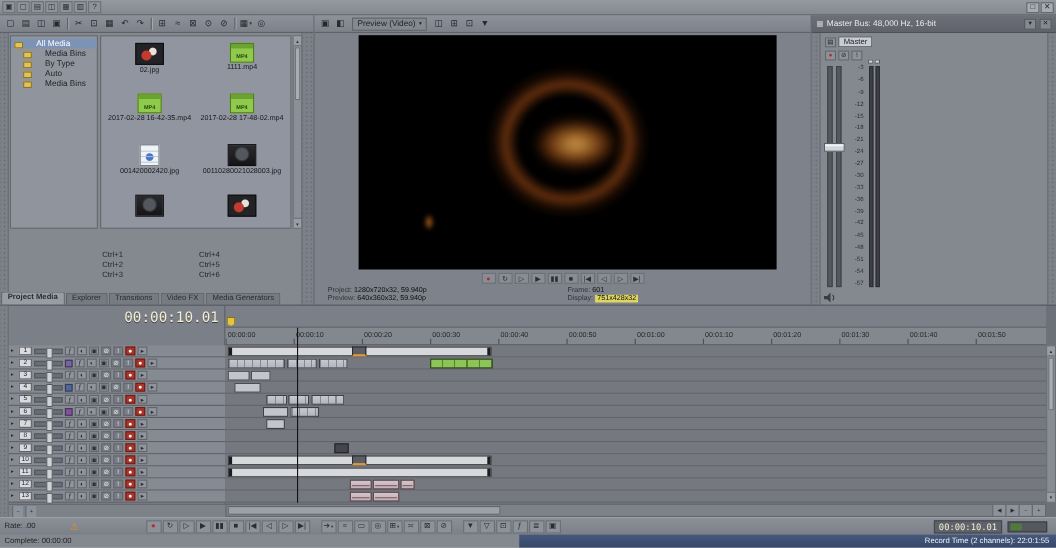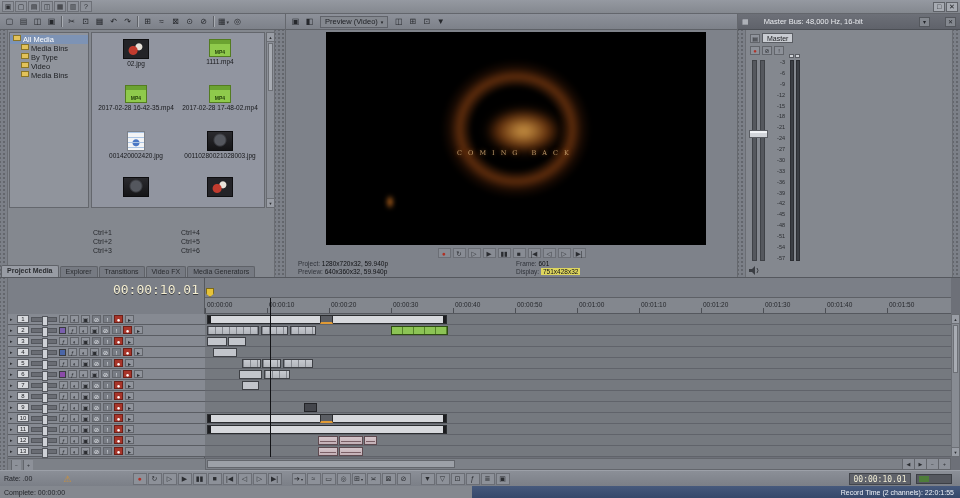--- a/index.html
+++ b/index.html
@@ -34,21 +34,21 @@
 
   
   .media-body{position:absolute;top:16px;left:0;right:0;bottom:0;background:#84888f}
   .edge-v{position:absolute;top:0;bottom:0;left:0;width:8px;background:#7c8088;
     border-right:1px solid #6a6d73;
     background-image:radial-gradient(#63666c 25%,transparent 30%);
     background-size:4px 4px;background-position:2px 2px}
   .edge-v.right{left:auto;right:0;border-right:none;border-left:1px solid #6a6d73}
   .tree{position:absolute;left:9px;top:2px;width:80px;height:176px;background:#90949c;
     border:1px solid #64676d;padding:2px 0;overflow:hidden}
-  .tree-item{display:flex;align-items:flex-start;gap:2px;height:9px;padding-left:3px;
+  .tree-item{display:flex;align-items:flex-end;gap:12px;height:9px;padding-left:3px;
     font-size:7.5px;color:#1e2023}
   .tree-item.child{padding-left:11px}
   .tree-item.sel{background:#7d93b5;color:#fff}
   .folder-ico{width:8px;height:6px;background:#e2c25a;border:1px solid #8a7526;flex:none}
   .thumbs{position:absolute;left:91px;top:2px;width:174px;height:176px;background:#9195a0;
     border:1px solid #64676d;display:flex;flex-wrap:wrap;align-content:flex-start;
     padding:4px 2px 0 2px;overflow:hidden}
   .thumb{width:84px;height:46px;display:flex;flex-direction:column;align-items:center}
   .t-ico{margin-top:2px;flex:none}
   .t-photo-red{width:26px;height:20px;border:1px solid #0e0e10;
@@ -115,21 +115,21 @@
   .pv-info{position:absolute;left:12px;right:6px;top:246px;display:flex;
     font-size:6.5px;line-height:7.5px;color:#1f2124}
   .info-l{width:218px}
   .il{color:#30333a}
   .iv{color:#101114}
   .iv.hl{background:#ded65e;padding:0 2px}
 
   
   .ms-header{position:absolute;top:0;left:0;right:0;height:16px;
     background:linear-gradient(#6d7078,#5f626a);color:#e8eaee;font-size:7.5px;
-    display:flex;align-items:center;padding:0 4px;gap:15px;border-bottom:1px solid #4c4f55}
+    display:flex;align-items:center;padding:0 4px;gap:3px;border-bottom:1px solid #4c4f55}
   .ms-hico{font-size:7px;color:#c9ccd2}
   .ms-btn{width:11px;height:10px;background:#84888f;border:1px solid #54575d;color:#23252a;
     font-size:6px;line-height:9px;text-align:center}
   .ms-body{position:absolute;top:16px;bottom:0;left:0;right:0;background:#84888f}
   .ms-row{position:absolute;left:12px;top:3px;height:10px;display:flex;gap:2px;align-items:center}
   .ms-ico{width:10px;height:9px;background:#90949c;border:1px solid #62656b;font-size:6px;
     line-height:8px;text-align:center}
   .ms-chipname{height:10px;background:#c9ccd2;border:1px solid #5a5d63;padding:0 4px;
     font-size:7px;line-height:9px}
   .ms-btns{position:absolute;left:12px;top:16px;display:flex;gap:2px}
@@ -287,21 +287,21 @@
             <div class="tree-item child">
               <span class="folder-ico"></span>
               <span class="tree-label">Media Bins</span>
             </div>
             <div class="tree-item child">
               <span class="folder-ico"></span>
               <span class="tree-label">By Type</span>
             </div>
             <div class="tree-item child">
               <span class="folder-ico"></span>
-              <span class="tree-label">Video</span>
+              <span class="tree-label">Auto</span>
             </div>
             <div class="tree-item child">
               <span class="folder-ico"></span>
               <span class="tree-label">Media Bins</span>
             </div>
           </div>
         <div class="thumbs" id="thumbs">
             <div class="thumb">
               <div class="t-ico t-photo-red"></div>
               <div class="t-label">02.jpg</div>
@@ -382,21 +382,20 @@
             <div class="tbtn">◫</div>
             <div class="tbtn">⊞</div>
             <div class="tbtn">⊡</div>
             <div class="tbtn">▼</div>
           </div>
       </div>
       <div class="screen">
         <div class="fire-ring"></div>
         <div class="fire-glow"></div>
         <div class="fleck"></div>
-        <div class="ov-sub">COMING BACK</div>
       </div>
       <div class="pv-transport" id="pv-transport">
           <div class="pvt rec">●</div>
           <div class="pvt">↻</div>
           <div class="pvt">▷</div>
           <div class="pvt">▶</div>
           <div class="pvt">▮▮</div>
           <div class="pvt">■</div>
           <div class="pvt">|◀</div>
           <div class="pvt">◁</div>

